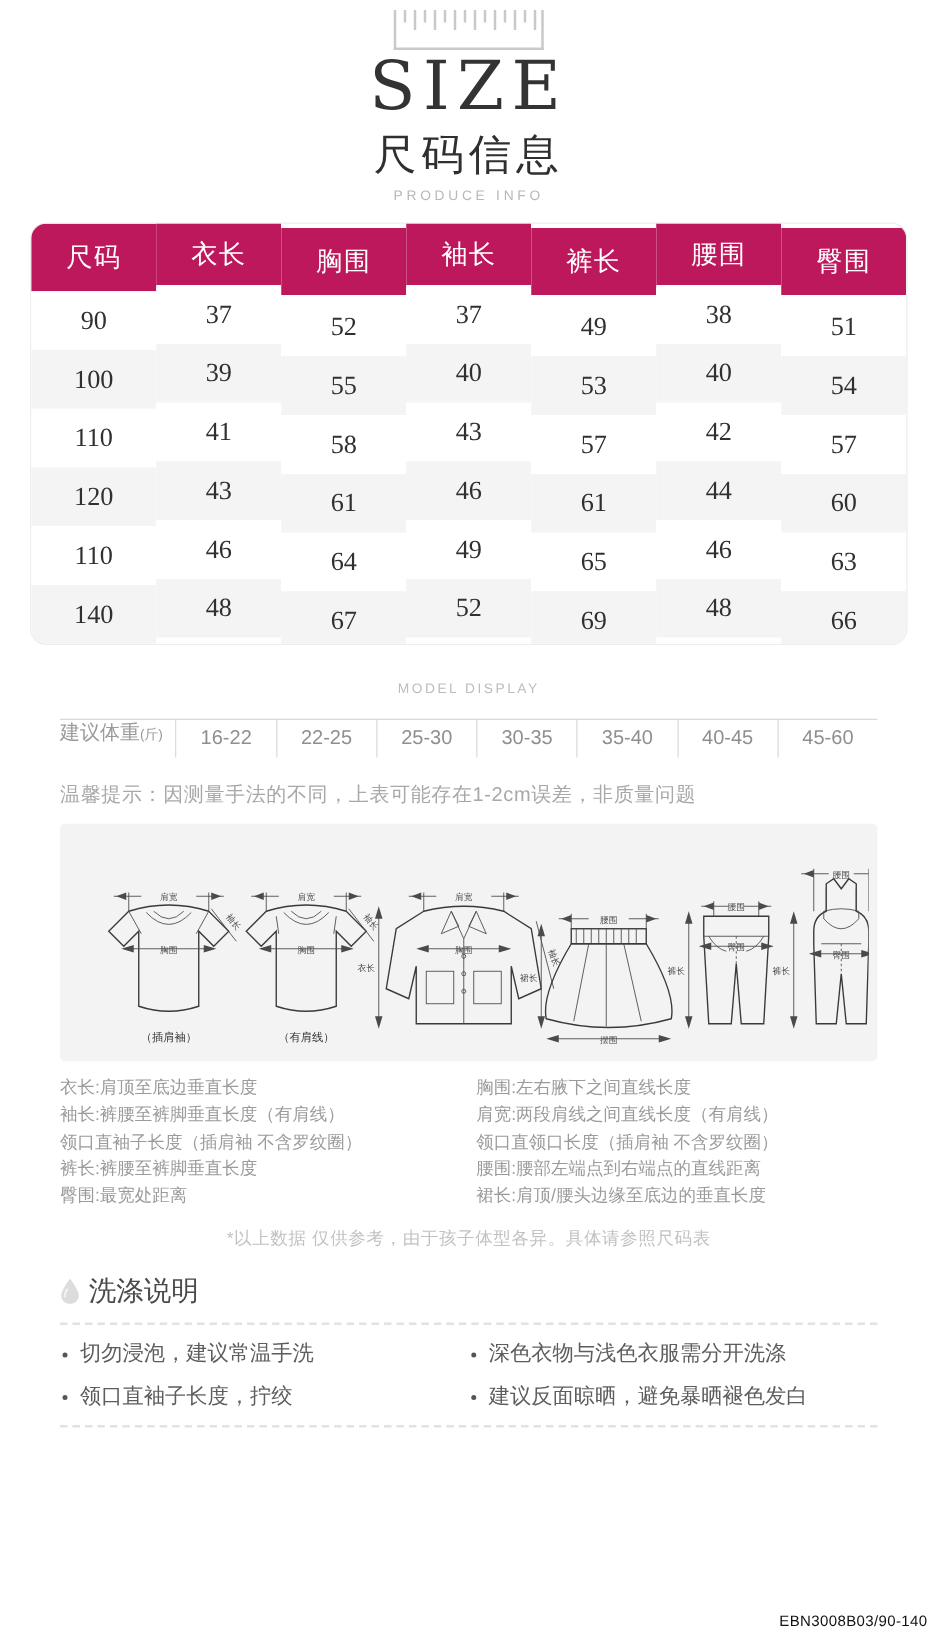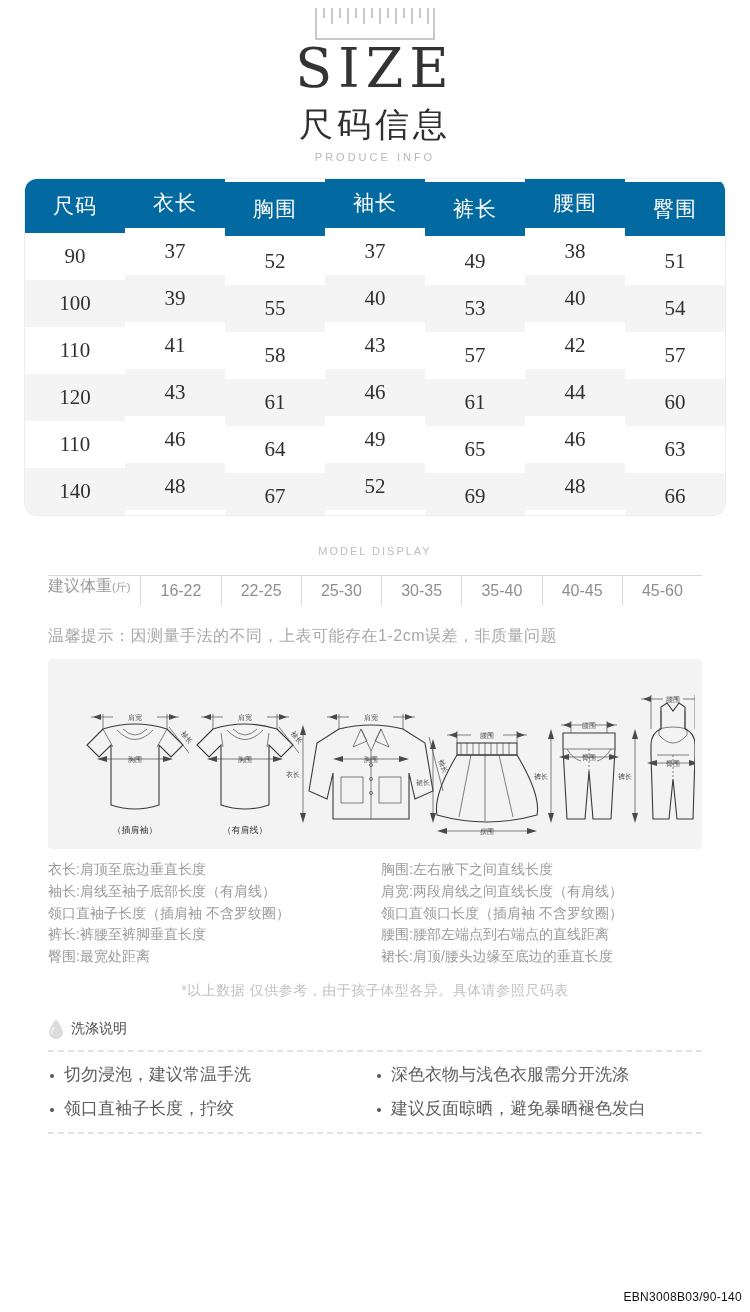--- a/index.html
+++ b/index.html
@@ -15,21 +15,21 @@
   .ruler .tick{position:absolute;top:0;width:2px;background:#c9c9c9;}
   .size-word{font-family:"DejaVu Serif","Liberation Serif",serif;font-size:54px;letter-spacing:6px;
              color:#333;line-height:1;margin-top:2px;font-weight:400;}
   .cn-title{font-size:34px;letter-spacing:4px;color:#2f2f2f;margin-top:10px;line-height:1.1;
             font-family:"DejaVu Sans","Liberation Sans",sans-serif;}
   .produce-info{font-size:11px;letter-spacing:3px;color:#b8b8b8;margin-top:8px;}
   
   .table-wrap{margin:16px 25px 0 25px;border-radius:12px;overflow:hidden;
               box-shadow:0 0 0 1px #ededed;}
   table{width:100%;border-collapse:collapse;}
-  thead tr{background:#0369a1;}
+  thead tr{background:#be185d;}
   thead th{color:#ffffff;font-size:21px;font-weight:normal;padding:13px 0;letter-spacing:1px;}
   tbody td{font-size:21px;color:#303030;padding:11px 0;text-align:center;
            font-family:"Liberation Serif","DejaVu Serif",serif;}
   tbody tr:nth-child(odd){background:#ffffff;}
   tbody tr:nth-child(even){background:#f4f4f4;}
   tbody tr td:nth-child(2),tbody tr td:nth-child(4),tbody tr td:nth-child(6){
      position:relative;top:-5px;}
   tbody tr td:nth-child(3),tbody tr td:nth-child(5),tbody tr td:nth-child(7){
      position:relative;top:5px;}
   
@@ -47,21 +47,21 @@
   .diagram{margin:12px 48px 0 48px;background:#f3f3f3;border-radius:4px;padding:8px 0 4px 0;}
   .diagram svg{display:block;margin:0 auto;}
   
   .defs{display:flex;margin:10px 48px 0 48px;font-size:14px;color:#9b9b9b;line-height:1.55;}
   .defs .col{flex:1;}
   .defs .col.right{padding-left:12px;}
   .disclaimer{text-align:center;font-size:14px;color:#c2c2c2;margin-top:14px;letter-spacing:0.5px;}
   
   .wash{margin:18px 48px 0 48px;}
   .wash-head{display:flex;align-items:center;gap:7px;}
-  .wash-title{font-size:14px;color:#4a4a4a;}
+  .wash-title{font-size:22px;color:#4a4a4a;}
   .dashed{height:0;border-top:2px dashed #e2e2e2;margin:10px 0 6px 0;}
   .wash-grid{display:flex;}
   .wash-col{flex:1;}
   .wash-col li{list-style:none;font-size:17px;color:#5d5d5d;line-height:2;position:relative;
                padding-left:16px;}
   .wash-col li:before{content:"";position:absolute;left:2px;top:16px;width:4px;height:4px;
                       border-radius:50%;background:#555;}
   .wash-col ul{margin:0;padding:0;}
   .dashed-bottom{height:0;border-top:2px dashed #e2e2e2;margin-top:6px;}
   
@@ -329,21 +329,21 @@
     <polygon fill="#4a4a4a" points="26,96 36,93 36,99"></polygon>
     <polygon fill="#4a4a4a" points="78,96 68,93 68,99"></polygon>
     <text class="lbl" x="52" y="99" text-anchor="middle">臀围</text>
   </g>
 </svg>
 </div>
 
 <div class="defs">
   <div class="col" id="defs-left">
       <div>衣长:肩顶至底边垂直长度</div>
-      <div>袖长:肩线至袖子底部长度（有肩线）</div>
+      <div>袖长:裤腰至裤脚垂直长度（有肩线）</div>
       <div>领口直袖子长度（插肩袖 不含罗纹圈）</div>
       <div>裤长:裤腰至裤脚垂直长度</div>
       <div>臀围:最宽处距离</div>
     </div>
   <div class="col right" id="defs-right">
       <div>胸围:左右腋下之间直线长度</div>
       <div>肩宽:两段肩线之间直线长度（有肩线）</div>
       <div>领口直领口长度（插肩袖 不含罗纹圈）</div>
       <div>腰围:腰部左端点到右端点的直线距离</div>
       <div>裙长:肩顶/腰头边缘至底边的垂直长度</div>

